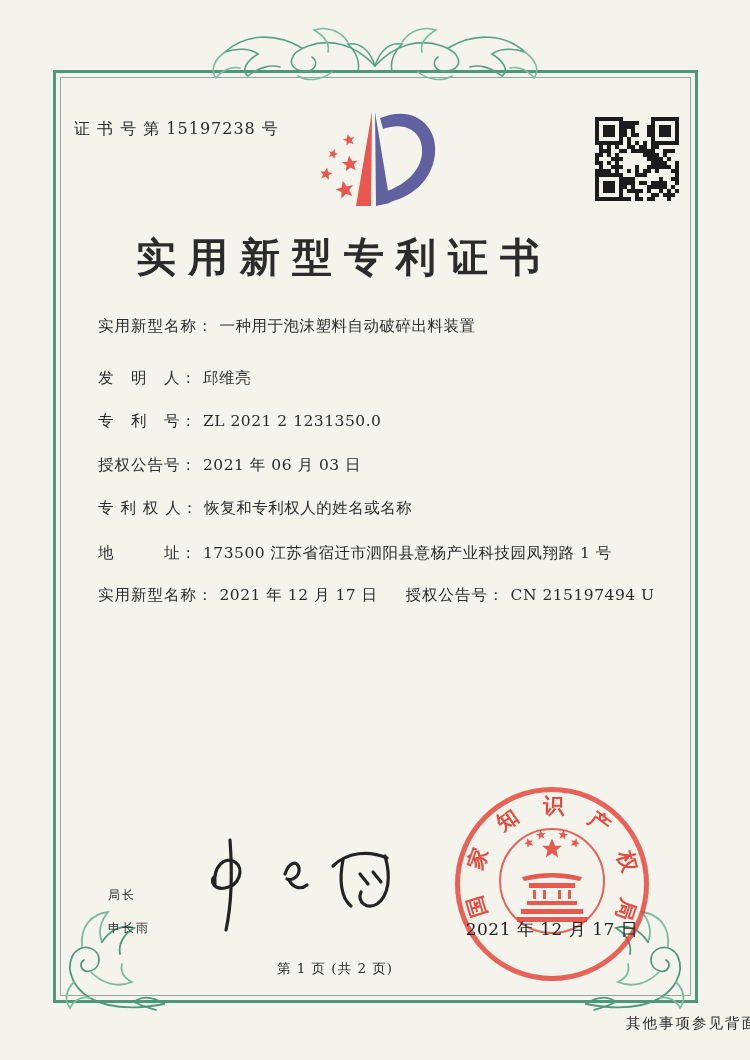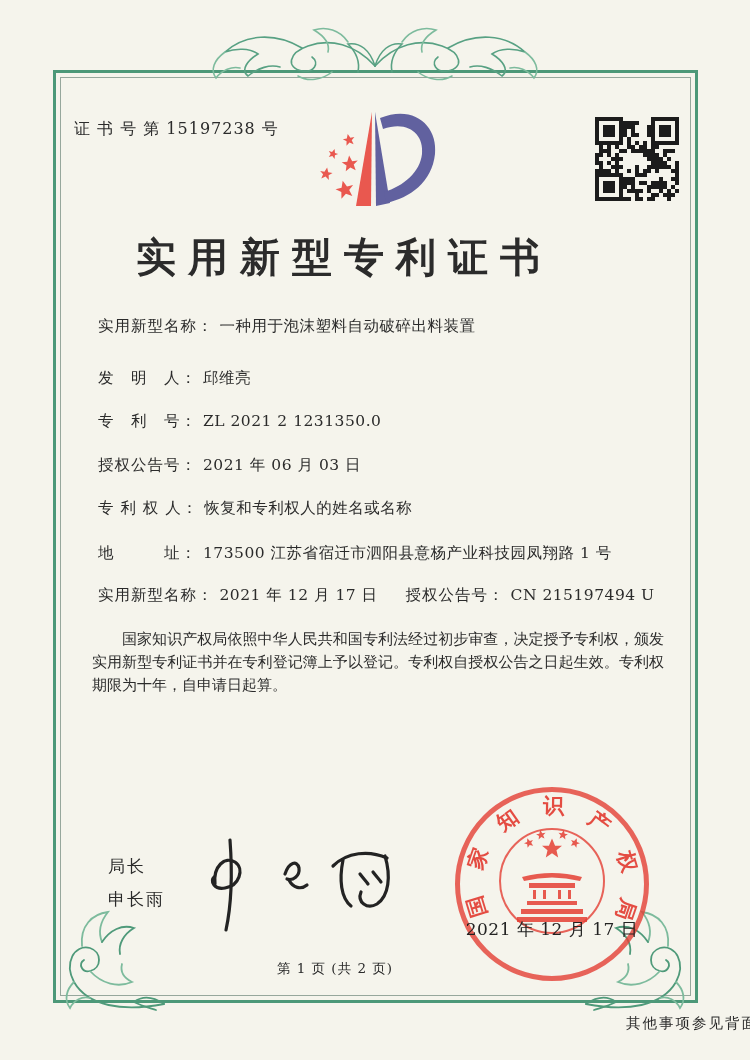--- a/index.html
+++ b/index.html
@@ -36,21 +36,21 @@
   .row .lbl{letter-spacing:1px;}
   .row .val{margin-left:6px;letter-spacing:0.5px;}
   .row .lbl2{margin-left:28px;letter-spacing:1px;}
   
   .body-text{
     left:92px;top:628px;width:572px;font-size:15px;line-height:23px;
     text-align:justify;
   }
   .body-text p{margin:0;text-indent:2em;}
   
-  .signer{left:108px;font-size:17px;letter-spacing:2px;}
+  .signer{left:108px;font-size:12px;letter-spacing:2px;margin-top:32px;}
   .sig-svg{left:185px;top:832px;width:250px;height:105px;}
   
   .seal{left:455px;top:787px;width:194px;height:194px;}
   .seal-ring{
     position:absolute;left:0;top:0;width:184px;height:184px;
     border:5px solid rgba(228,62,52,0.8);border-radius:50%;
   }
   .seal-char{
     position:absolute;width:20px;height:20px;line-height:20px;text-align:center;
     font-size:21px;font-weight:bold;color:rgba(226,58,48,0.9);
@@ -585,21 +585,20 @@
   <span class="lbl">专 利 权 人：</span><span class="val">恢复和专利权人的姓名或名称</span>
 </div>
 <div class="row" style="top:543px">
   <span class="lbl">地　　　址：</span><span class="val">173500 江苏省宿迁市泗阳县意杨产业科技园凤翔路 1 号</span>
 </div>
 <div class="row" style="top:585px">
   <span class="lbl">实用新型名称：</span><span class="val">2021 年 12 月 17 日</span><span class="lbl2">授权公告号：</span><span class="val">CN 215197494 U</span>
 </div>
 
 <div class="abs body-text">
-  <p>国家知识产权局依照中华人民共和国专利法经过初步审查，决定授予专利权，颁发实用新型专利证书并在专利登记簿上予以登记。专利权自授权公告之日起生效。专利权期限为十年，自申请日起算。</p>
 </div>
 
 <div class="abs signer" style="top:855px">局长</div>
 <div class="abs signer" style="top:888px">申长雨</div>
 
 <svg class="abs sig-svg" viewBox="0 0 250 105">
   <g stroke="#232323" fill="none" stroke-width="3.2" stroke-linecap="round" stroke-linejoin="round">
     <path d="M 30,52 C 28,34 40,24 50,30 C 60,37 54,54 40,56 C 30,58 24,50 30,44"></path>
     <path d="M 45,8 C 47,35 47,70 41,98"></path>
     <path d="M 100,42 C 104,30 112,28 114,36 C 115,44 108,49 102,47"></path>

